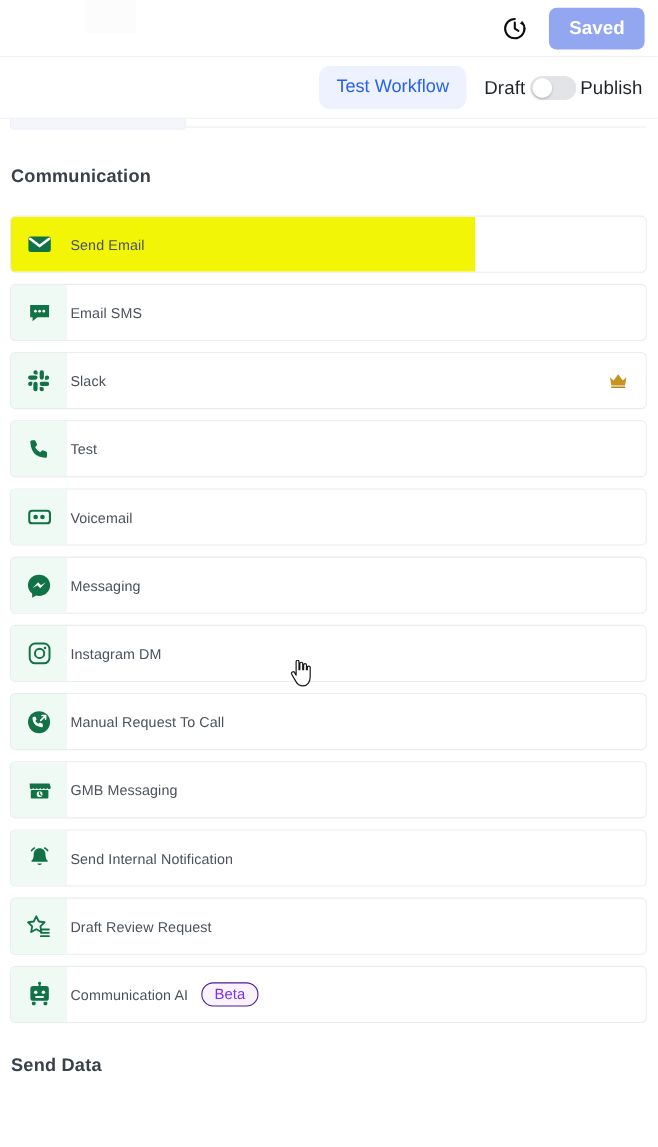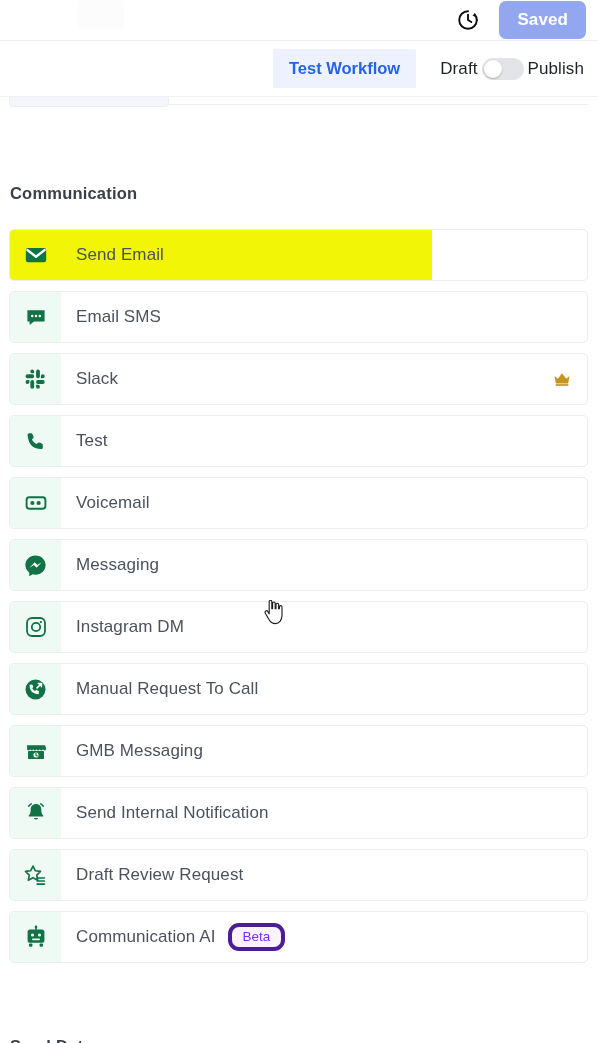--- a/index.html
+++ b/index.html
@@ -12,21 +12,21 @@
     background: #ffffff;
     font-family: "Liberation Sans", sans-serif;
     overflow: hidden;
     position: relative;
     -webkit-font-smoothing: antialiased;
   }
 
   
   .topbar {
     position: relative;
-    height: 41px;
+    height: 52px;
     background: #ffffff;
     border-bottom: 1px solid #eceef1;
     display: flex;
     align-items: center;
     justify-content: flex-end;
     box-sizing: border-box;
     padding-right: 12px;
   }
   .ghost-tab {
     position: absolute;
@@ -69,27 +69,27 @@
     align-items: center;
     justify-content: flex-end;
     box-sizing: border-box;
     padding-right: 10px;
     gap: 0px;
   }
   .test-workflow {
     background: #eef1fe;
     color: #2563eb;
     font-size: 16.5px;
-    font-weight: 700;
+    font-weight: 400;
     border: none;
-    border-radius: 2px;
+    border-radius: 10px;
     padding: 11px 16px;
     line-height: 1;
     cursor: pointer;
-    margin-right: 24px;
+    margin-right: 16px;
   }
   .toggle-group {
     display: flex;
     align-items: center;
     gap: 4px;
     margin-right: 4px;
   }
   .toggle-label {
     font-size: 17px;
     color: #1f2329;
@@ -144,21 +144,20 @@
     position: relative;
     padding: 0 10px 0 9px;
     box-sizing: border-box;
   }
   .section-header {
     font-size: 16.5px;
     font-weight: 700;
     color: #3a4049;
     letter-spacing: .2px;
     padding-left: 1px;
-    margin-top: 44px;
   }
 
   .row {
     position: relative;
     height: 52px;
     background: #ffffff;
     border: 1px solid #eaecef;
     border-radius: 5px;
     display: flex;
     align-items: center;
@@ -169,23 +168,23 @@
   .row-iconbox {
     width: 51px;
     height: 100%;
     background: #eefaf3;
     display: flex;
     align-items: center;
     justify-content: center;
     flex: none;
   }
   .row-label {
-    font-size: 17px;
+    font-size: 13px;
     color: #4b525c;
-    margin-left: 15px;
+    margin-left: 3px;
     letter-spacing: .1px;
     white-space: nowrap;
   }
   .row.is-highlighted .row-iconbox {
     background: transparent;
   }
   
   .highlight-overlay {
     position: absolute;
     left: 0;
@@ -213,21 +212,21 @@
     height: 22px;
     display: flex;
     align-items: center;
     justify-content: center;
   }
   .badge-beta {
     margin-left: 12px;
     font-size: 13.5px;
     color: #7b2ff2;
     background: #f8f3ff;
-    border: 4px solid #4c1d95;
+    border: 1px solid #4c1d95;
     border-radius: 11px;
     padding: 3px 11px 4px 11px;
     line-height: 1;
     font-weight: 500;
   }
 
   .rows { display: flex; flex-direction: column; gap: 10px; }
 
   
   .cursor {

